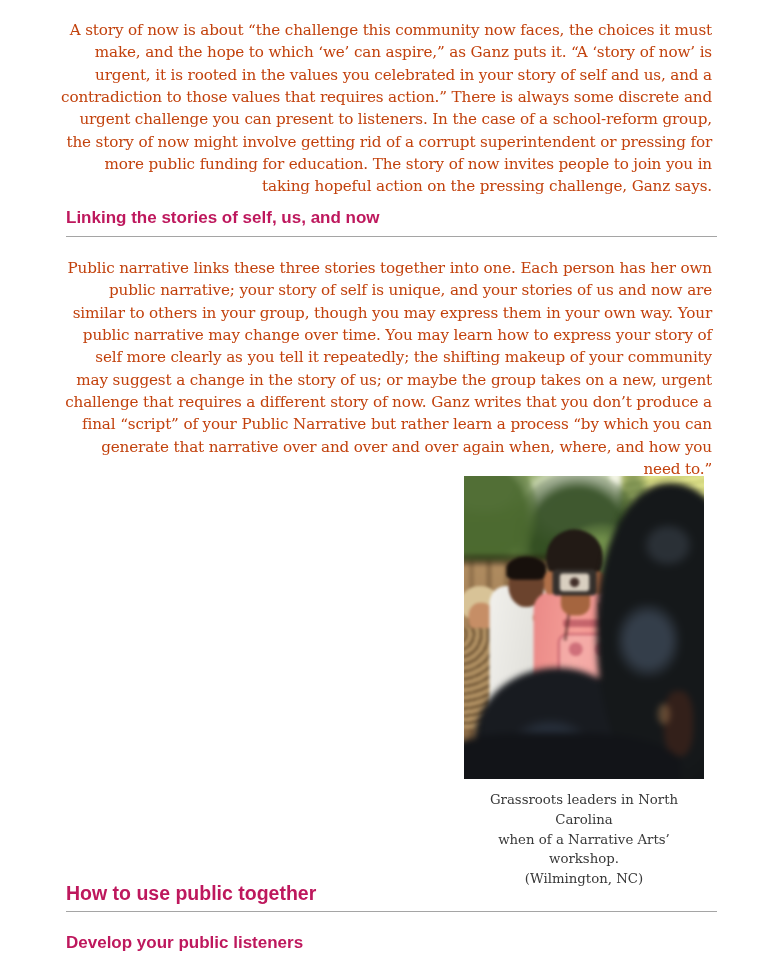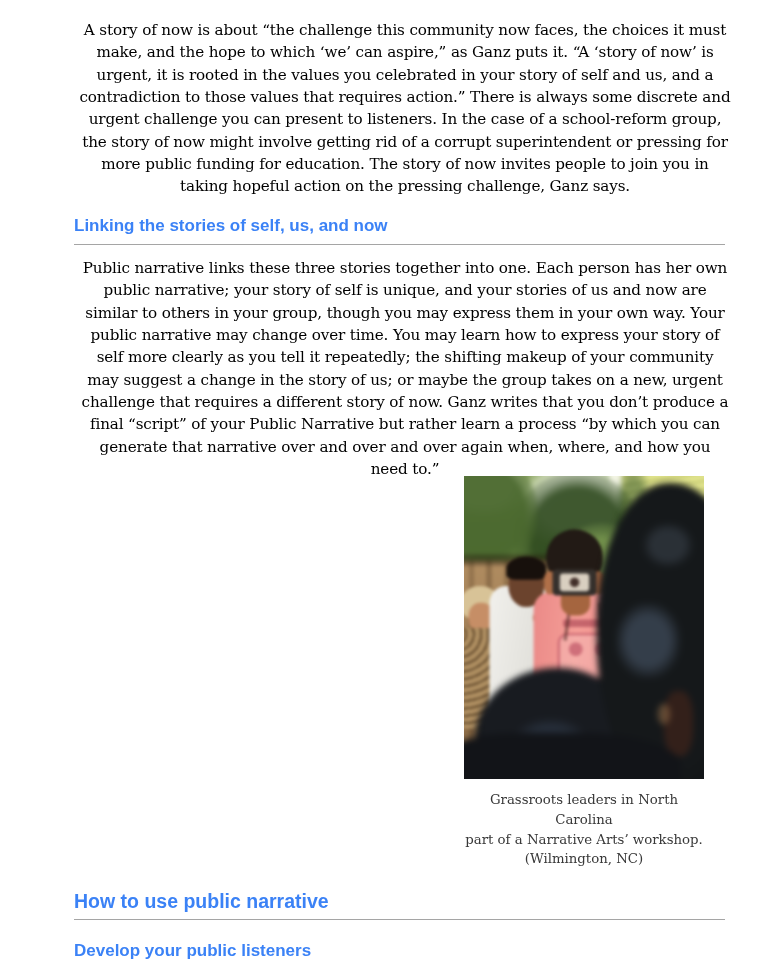--- a/index.html
+++ b/index.html
@@ -9,36 +9,36 @@
     overflow: hidden;
   }
   .page {
     position: relative;
     width: 776px; height: 959px;
     background: #ffffff;
     font-family: "DejaVu Serif", serif;
   }
   .body-text {
     position: absolute;
-    left: 79px; width: 652px;
+    left: 60px; width: 652px;
     font-size: 15.2px;
     line-height: 22.3px;
     letter-spacing: -0.15px;
-    color: #000000;
-    text-align: center;
+    color: #c2410c;
+    text-align: right;
   }
   #para1 { top: 4px; }
   #para2 { top: 242px; }
   .sec-heading {
     position: absolute;
     left: 62px; width: 651px;
-    margin: 12px;
+    margin: 4px;
     font-family: "Liberation Sans", sans-serif;
     font-weight: bold;
-    color: #3b82f6;
+    color: #be185d;
     border-bottom: 1px solid #a5a5a5;
   }
   #h-linking { top: 202px; font-size: 17px; line-height: 23px; padding-bottom: 7px; }
   #h-how     { top: 876px; font-size: 19.5px; line-height: 26px; padding-bottom: 5px; }
   #h-develop { top: 927px; font-size: 17px;   line-height: 23px; padding-bottom: 5px; }
 
   figure.workshop {
     position: absolute;
     left: 460px; top: 472px;
     width: 240px; margin: 4px;
@@ -192,22 +192,22 @@
         <div class="fg-afro"></div>
         <div class="fg-hi1"></div>
         <div class="fg-hi2"></div>
         <div class="fg-neck"></div>
         <div class="fg-ear"></div>
         <div class="fg-shldr"></div>
       </div>
     </div>
     <figcaption>
       <span>Grassroots leaders in North Carolina</span>
-      <span>part of a Narrative Arts’ workshop.</span>
+      <span>when of a Narrative Arts’ workshop.</span>
       <span>(Wilmington, NC)</span>
     </figcaption>
   </figure>
 
-  <h2 id="h-how" class="sec-heading">How to use public narrative</h2>
+  <h2 id="h-how" class="sec-heading">How to use public together</h2>
 
   <h3 id="h-develop" class="sec-heading">Develop your public listeners</h3>
 
 </div>
 
 </body></html>

